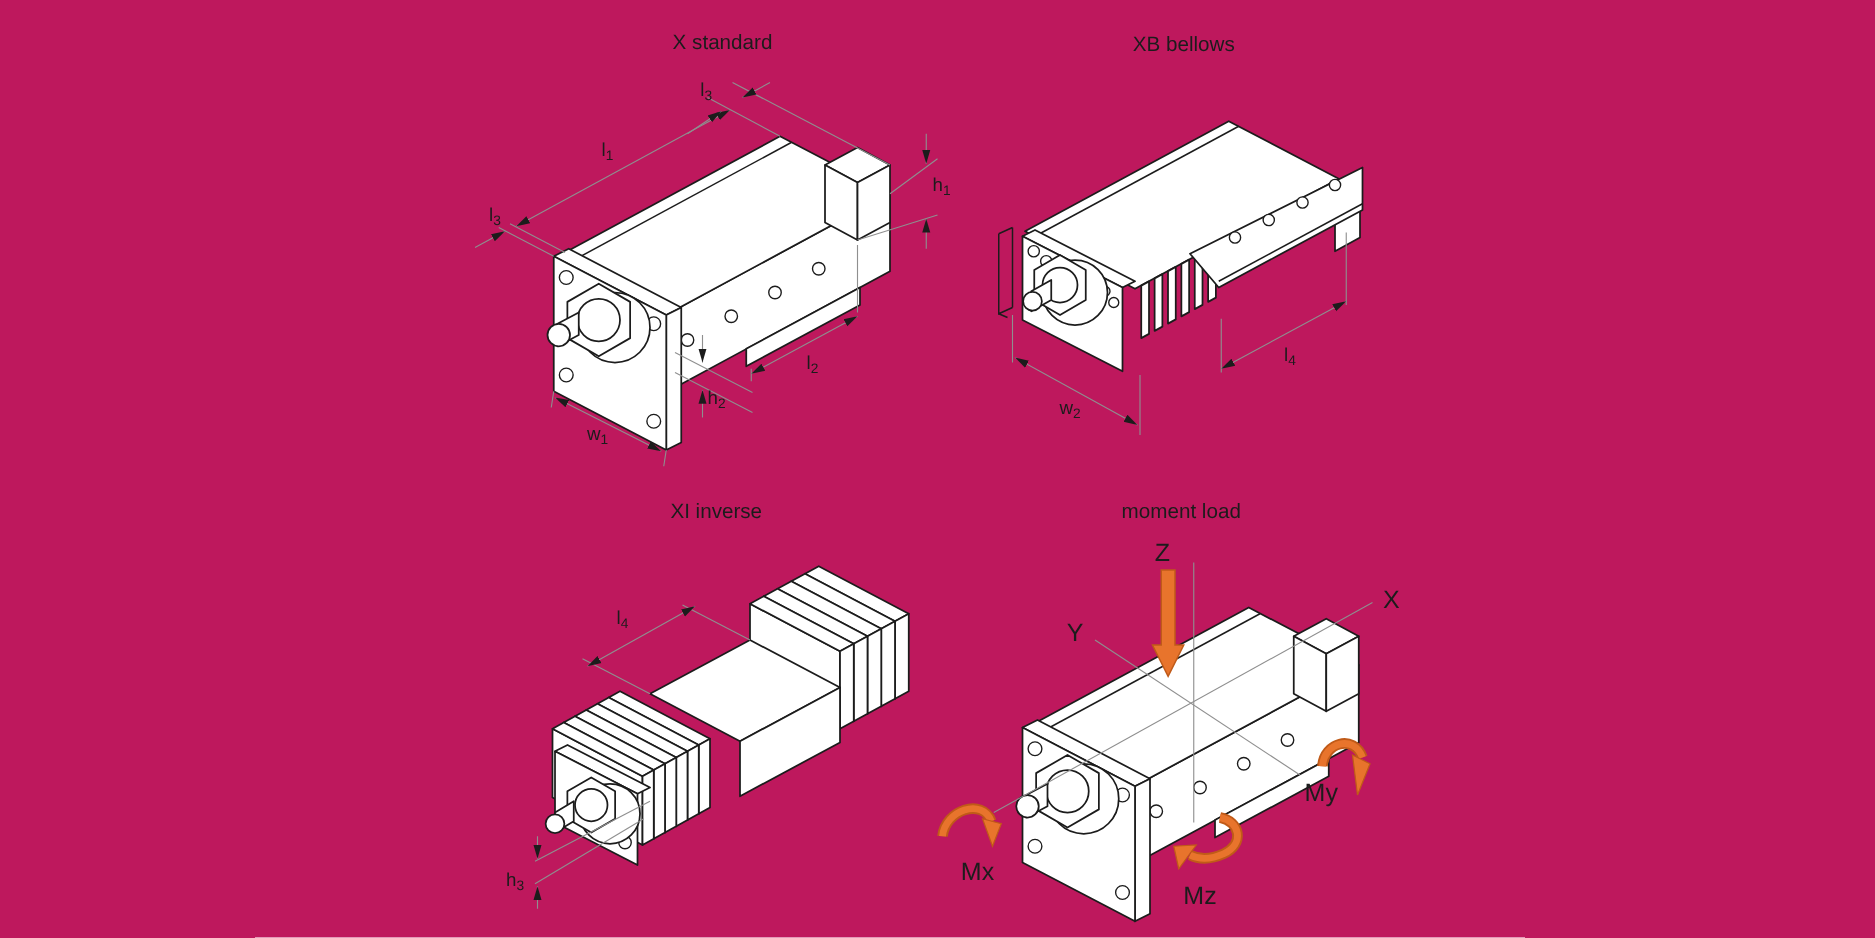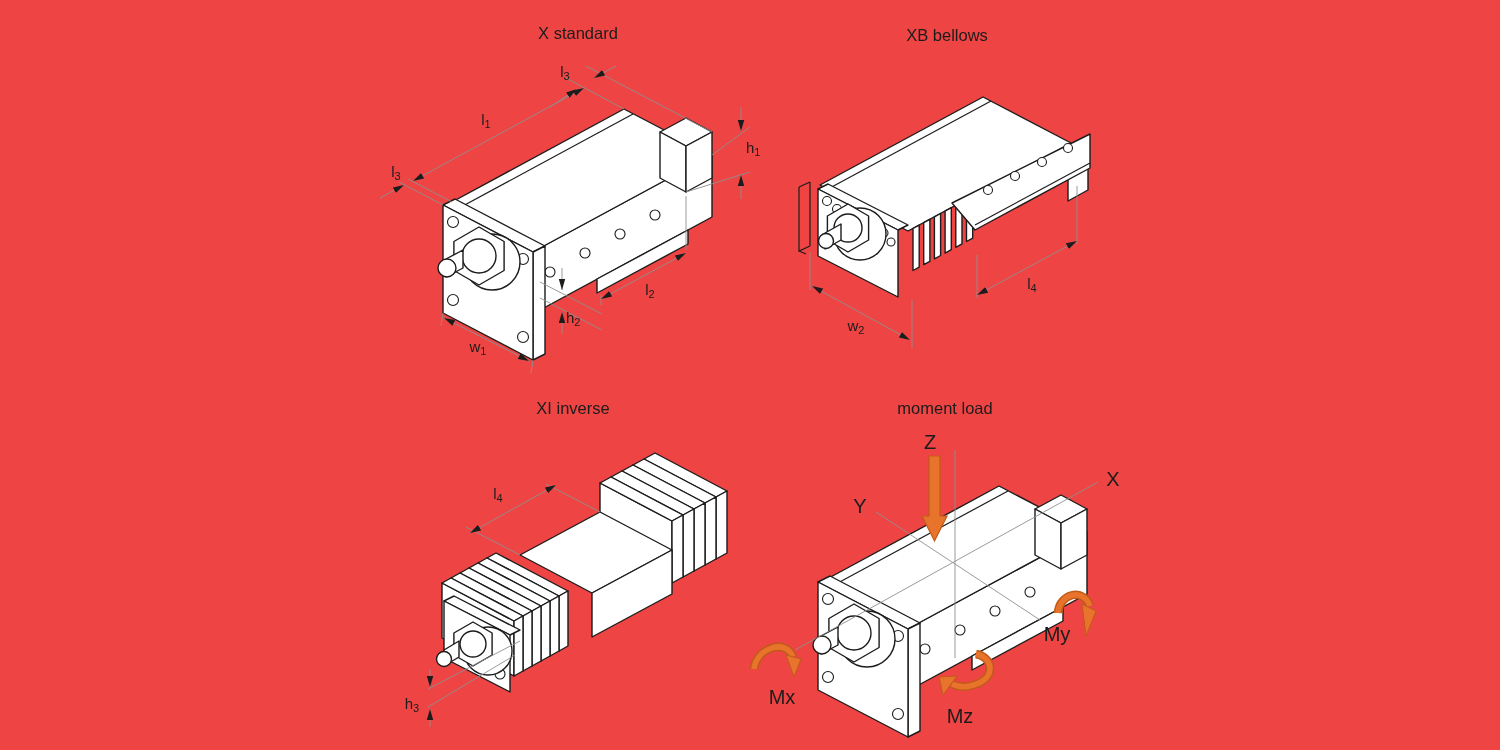--- a/index.html
+++ b/index.html
@@ -1,16 +1,16 @@
 <!DOCTYPE html>
 <html><head>
 <meta charset="utf-8">
 <style>
   html,body{margin:0;padding:0;background:#fff;}
-  #stage{position:relative;width:1500px;height:750px;background:#ef4444;overflow:hidden;
+  #stage{position:relative;width:1500px;height:750px;background:#be185d;overflow:hidden;
          font-family:"Liberation Sans","DejaVu Sans",sans-serif;}
   svg text{font-family:"Liberation Sans","DejaVu Sans",sans-serif;fill:#1c1c1c;}
   .ttl{font-size:16.5px;}
   .lbl{font-size:15px;}
   .sub{font-size:11px;}
   .axl{font-size:20px;}
   .f{fill:#ffffff;stroke:#1c1c1c;stroke-width:1.4;stroke-linejoin:round;}
   .ln{fill:none;stroke:#1c1c1c;stroke-width:1.2;}
   .hole{fill:#ffffff;stroke:#1c1c1c;stroke-width:1.1;}
   .dim{fill:none;stroke:#8f8f8f;stroke-width:0.9;}

